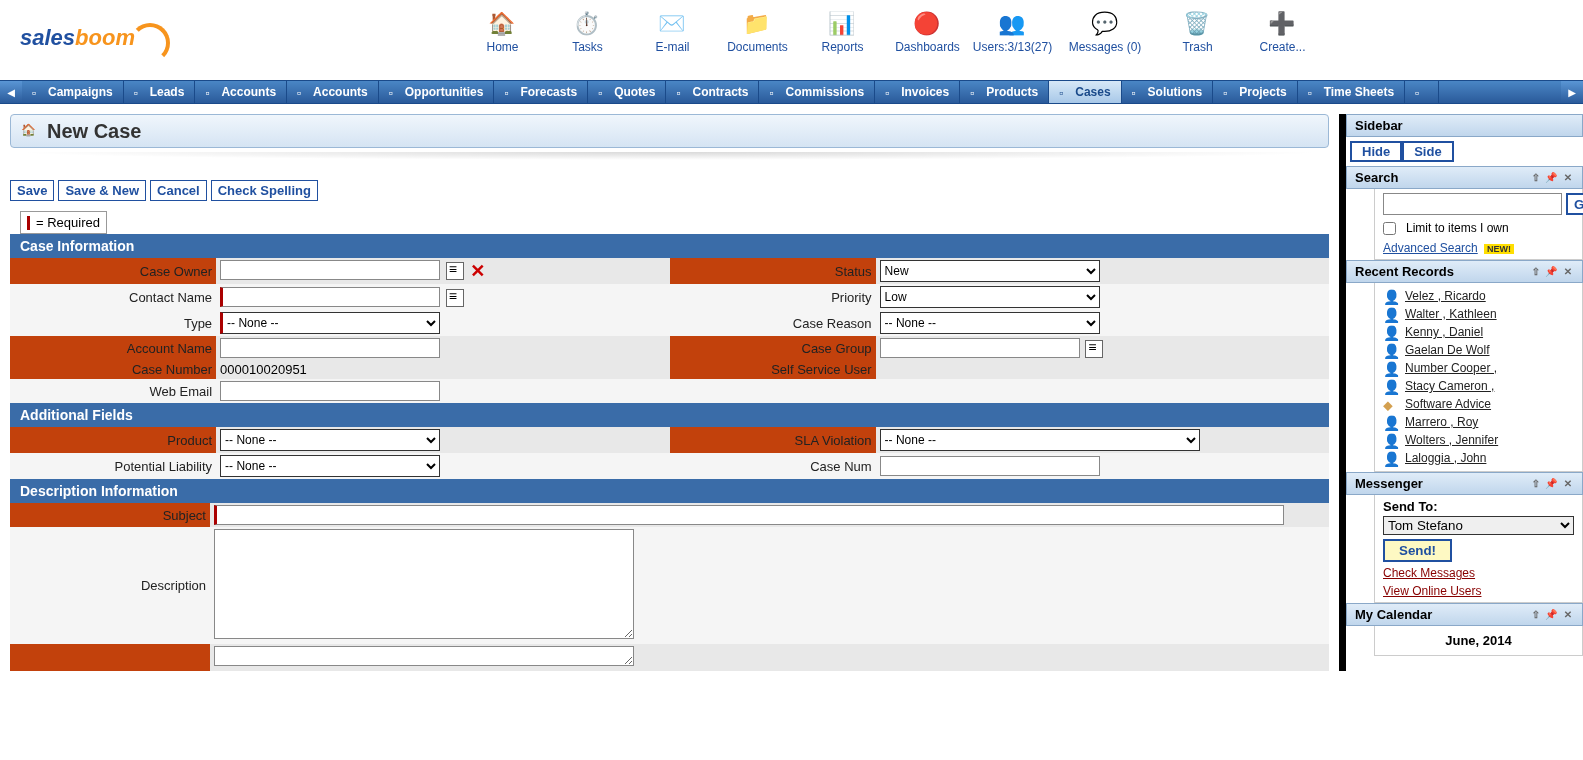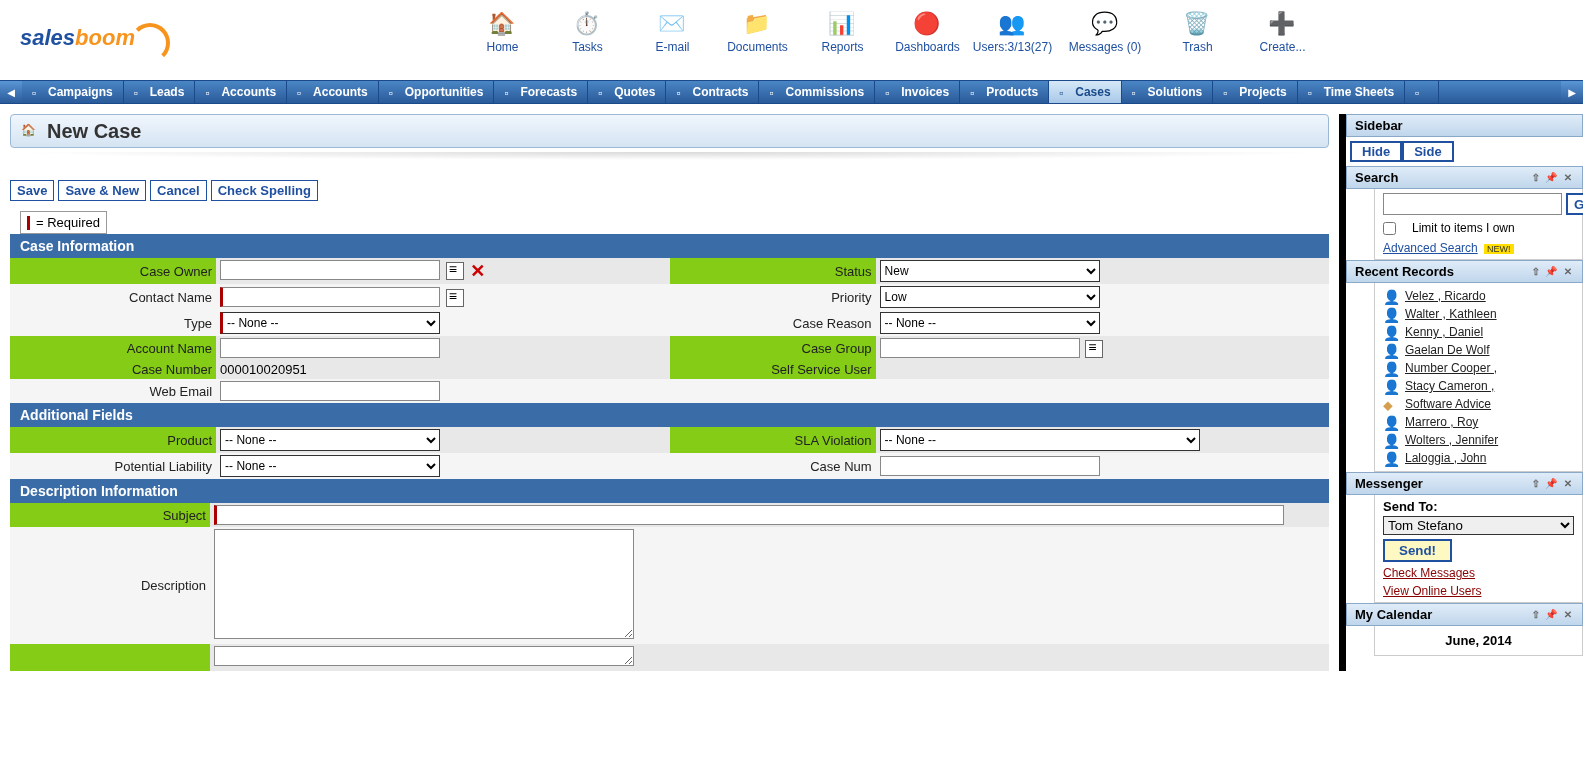--- a/index.html
+++ b/index.html
@@ -42,21 +42,21 @@
 
 
 .req-legend { border:1px solid #999; padding:3px 6px; display:flex; align-items:center; gap:6px; margin-left:10px; margin-bottom:0; width:fit-content; font-size:13px;}
 .req-marker { width:3px; height:14px; background:#a00; display:inline-block;}
 
 
 .section-header { background:#3a6ca8; color:#fff; font-weight:bold; padding:4px 10px; font-size:14px;}
 .form-grid { width:100%; border-collapse:collapse; }
 .form-grid tr td { padding:2px 4px; vertical-align:middle; font-size:13px;}
 .form-grid .labelcell { text-align:right; width:200px; background:#f5f5f5; color:#222; padding-right:4px;}
-.form-grid .labelcell.alt { background:#84cc16;}
+.form-grid .labelcell.alt { background:#c2410c;}
 .form-grid .valcell { background:#f5f5f5; width:440px;}
 .form-grid .valcell.alt { background:#e8e8e8;}
 .form-grid input[type=text] { border:1px solid #888; height:20px; padding:0 3px; font-size:12px; width:220px;}
 .form-grid select { border:1px solid #333; height:22px; font-size:12px; width:220px; background:#fff;}
 .req-input { border-left:3px solid #a00 !important; }
 .lookup-btn { display:inline-block; width:18px; height:18px; border:1px solid #666; vertical-align:middle; cursor:pointer; background:#fff; position:relative; margin-left:2px;}
 .lookup-btn::after{content:"≡"; position:absolute; left:2px; top:-2px; font-size:14px;}
 .clear-btn { color:#c00; font-weight:bold; font-size:18px; cursor:pointer; margin-left:3px; vertical-align:middle;}
 .form-grid textarea { border:1px solid #888; width:420px; height:110px; resize:both;}
 .subject-input { width: 1070px !important; }
@@ -64,23 +64,23 @@
 
 .side-title { background:linear-gradient(#e0ecf8,#c0d6ec); border:1px solid #8aa8c8; padding:3px 8px; font-weight:bold; font-size:13px; display:flex; justify-content:space-between; align-items:center;}
 .side-controls { display:flex; gap:4px; font-size:10px; color:#666;}
 .side-controls span{cursor:pointer; width:12px; height:12px; display:flex; align-items:center; justify-content:center;}
 .side-body { padding:4px 8px; border:1px solid #ccc; border-top:none; font-size:12px;margin-left:28px;}
 .side-btns { display:flex; padding:4px;align-items:center;}
 .side-btns button { border:2px solid #2050a0; background:#fff; color:#2050a0; font-weight:bold; padding:1px 10px; cursor:pointer; font-size:13px;}
 .search-row { display:flex; gap:4px; margin-bottom:6px;}
 .search-row input{ flex:1; border:1px solid #888; height:22px;}
 .go-btn { border:2px solid #2050a0; background:#fff; color:#2050a0; font-weight:bold; padding:0 6px; cursor:pointer;}
-.limit-row { display:flex; align-items:center; gap:16px; margin-bottom:6px;}
+.limit-row { display:flex; align-items:center; gap:10px; margin-bottom:6px;}
 .adv-search { color:#2050a0; text-decoration:underline; cursor:pointer;}
-.new-badge { background:#ffde00; color:#333; font-size:9px; padding:0 3px; font-weight:normal; margin-left:3px;}
+.new-badge { background:#ffde00; color:#333; font-size:9px; padding:0 3px; font-weight:bold; margin-left:3px;}
 .recent-list { list-style:none;}
 .recent-list li { display:flex; align-items:center; gap:8px; padding:2px 0;}
 .recent-list li a { color:#222; text-decoration:underline; cursor:pointer;}
 .person-icon { width:14px; height:14px; color:#d4a050; font-size:14px;}
 .send-btn { border:2px solid #2050a0; background:#fef9c3; color:#2050a0; font-weight:bold; padding:2px 14px; cursor:pointer; margin-top:4px;}
 .msg-links a{ color:#800; text-decoration:underline; display:block; margin-top:4px; cursor:pointer;}
 .cal-month { text-align:center; font-weight:bold; padding:3px; font-size:13px;}
 .sendto-label{font-weight:bold; font-size:13px;}
 .sendto-select{width:100%; border:1px solid #333; margin-top:2px;}
 </style>

